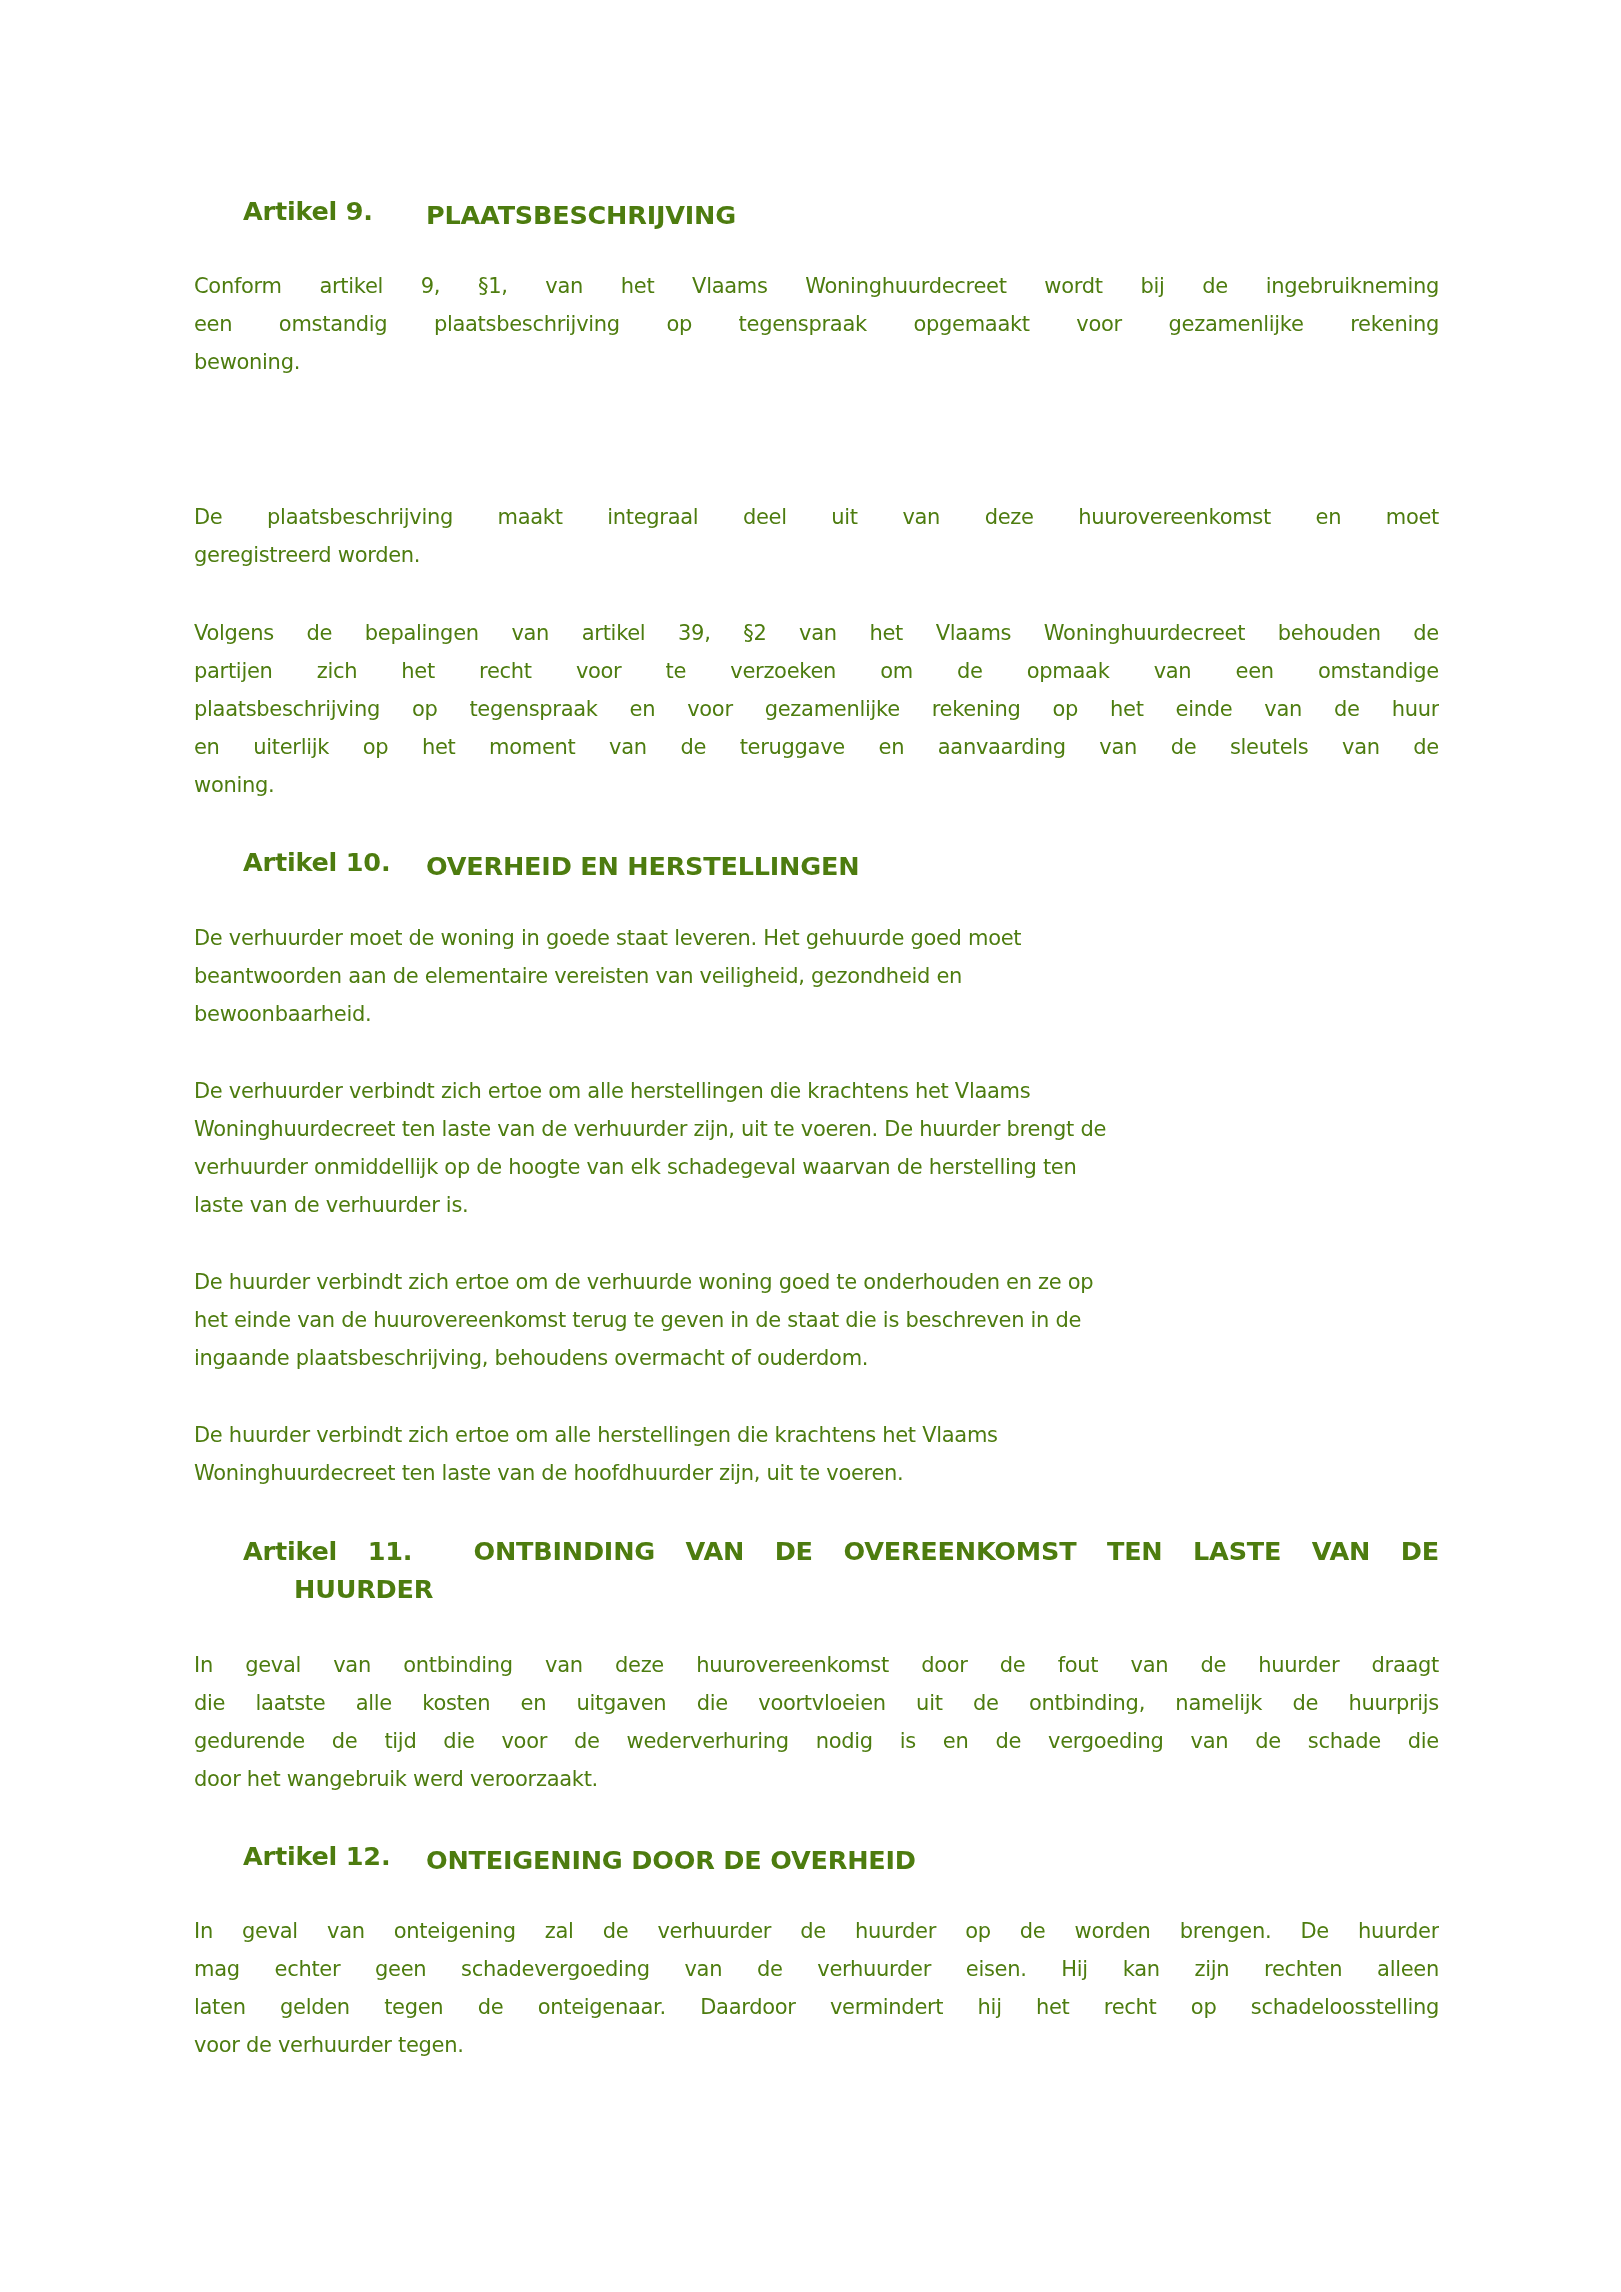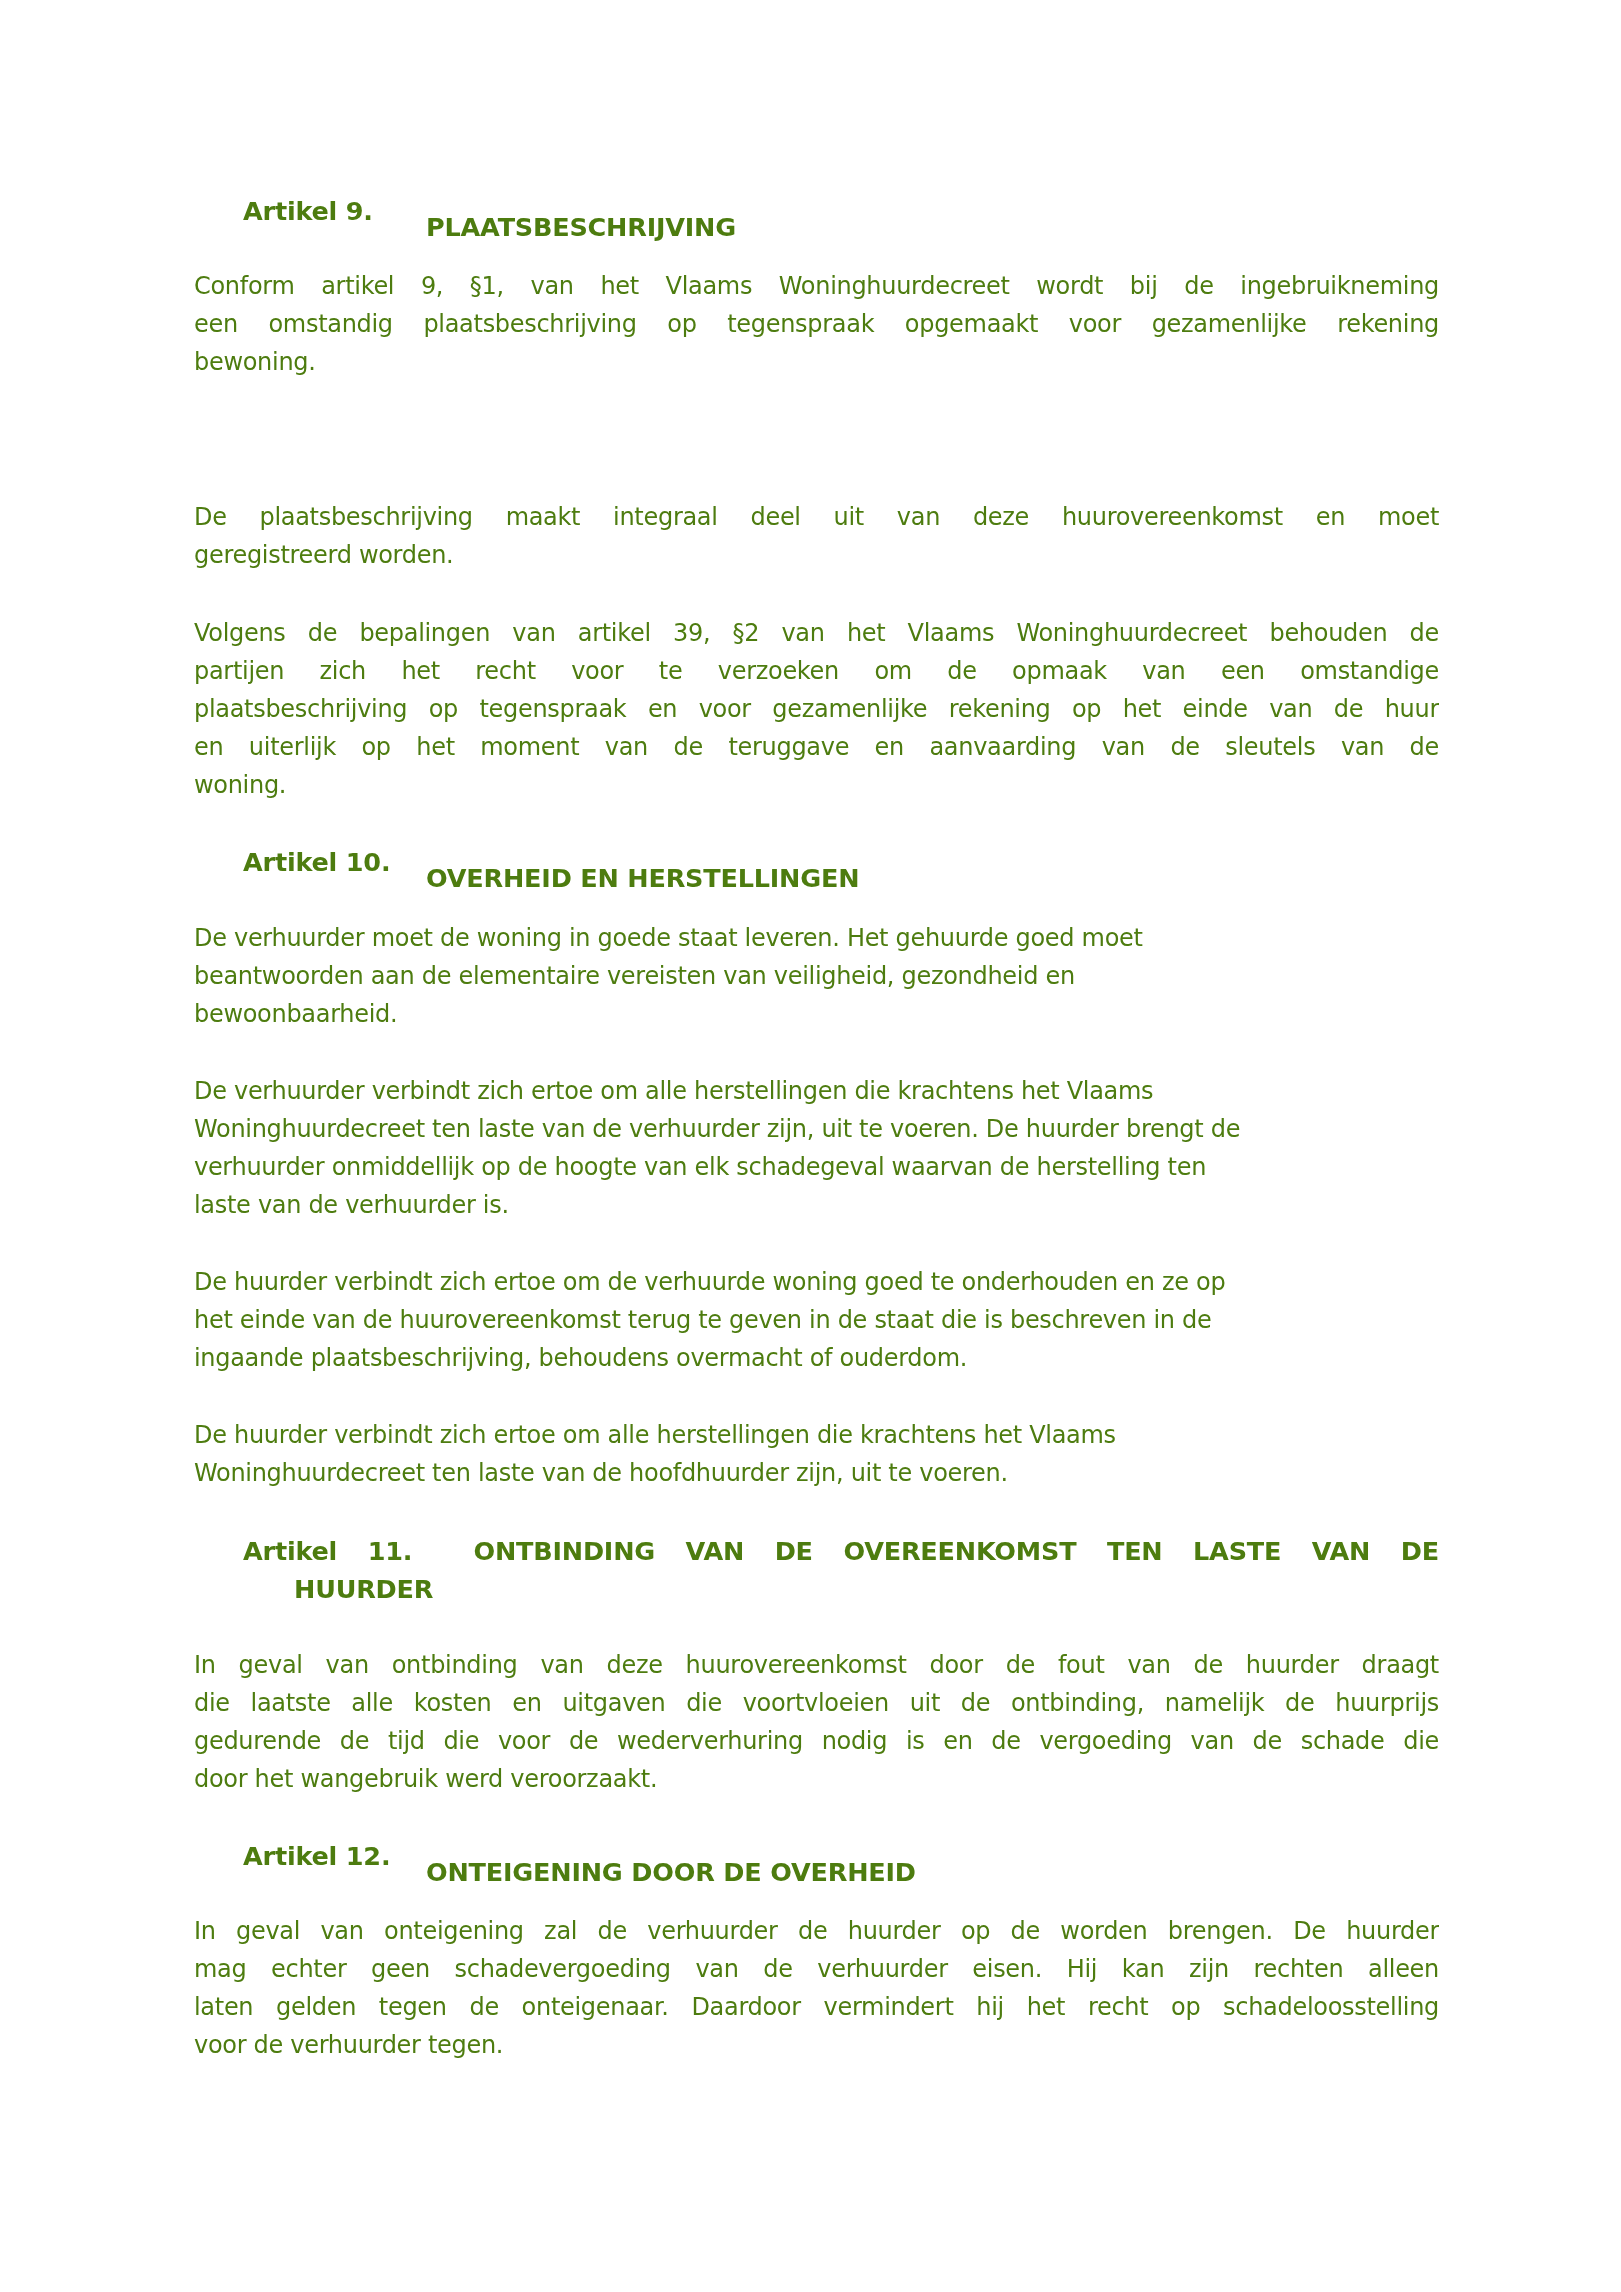--- a/index.html
+++ b/index.html
@@ -1,25 +1,25 @@
 <!DOCTYPE html>
 <html><head>
 <meta charset="utf-8">
 <style>
   html, body { margin: 0; padding: 0; background: #ffffff; }
   body { width: 1621px; height: 2293px; position: relative; overflow: hidden; }
   .page { position: absolute; left: 0; top: 0; width: 1621px; height: 2293px; background: #fff; }
   .blk { position: absolute; left: 194px; width: 1245px; color: #4d7c0f; }
-  .p { font-family: "DejaVu Sans", sans-serif; font-size: 24px; line-height: 38px; letter-spacing: -0.3px; }
+  .p { font-family: "DejaVu Sans", sans-serif; font-size: 21px; line-height: 38px; letter-spacing: -0.3px; }
   .p .ln { display: block; white-space: nowrap; height: 38px; }
   .p.just .ln { text-align: justify; text-align-last: justify; white-space: normal; overflow: hidden; }
   .p.just .ln.last { text-align-last: left; }
   .h { font-family: "DejaVu Sans", sans-serif; font-weight: bold; font-size: 25.5px; line-height: 38px; letter-spacing: -0.2px; }
   .h .num { position: absolute; left: 49px; top: 0; white-space: nowrap; }
-  .h .ttl { position: absolute; left: 232px; top: 16px; white-space: nowrap; text-align: center; }
+  .h .ttl { position: absolute; left: 232px; top: 4px; white-space: nowrap; text-align: center; }
   .h11 .l1 { position: absolute; left: 49px; width: 1196px; top: 0; text-align: justify; text-align-last: justify; }
   .h11 .l2 { position: absolute; left: 100px; top: 38px; white-space: nowrap; }
 </style>
 </head>
 <body>
 
 <div class="page">
 
   <div class="blk h" style="top:192px;height:38px;">
     <span class="num">Artikel 9.</span>

